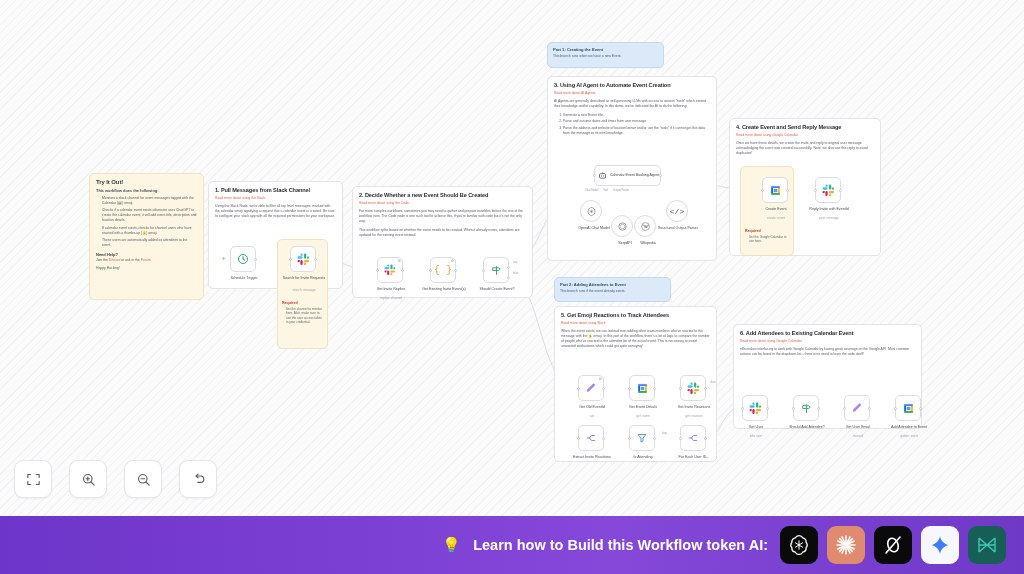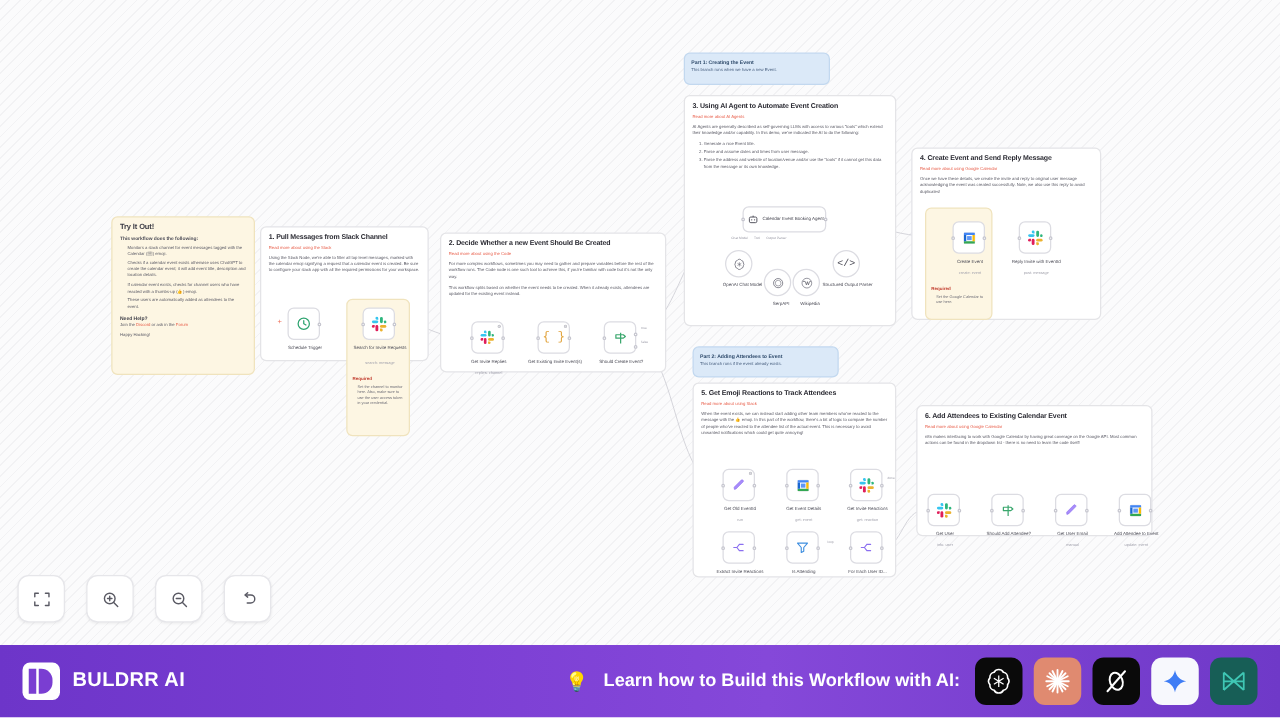--- a/index.html
+++ b/index.html
@@ -526,27 +526,23 @@
       <svg viewBox="0 0 24 24">
         <path d="M9 7H15a4.5 4.5 0 0 1 0 9h-4" stroke-linecap="round" stroke-linejoin="round"></path>
         <path d="M11.5 4.5L8.5 7l3 2.5" stroke-linecap="round" stroke-linejoin="round"></path>
       </svg>
     </div>
   </div>
 
 </div>
 
 <div id="bottombar">
-  <div id="brand">
-    <div class="brand-mark"></div>
-    <span id="brand-name">BULDRR AI</span>
-  </div>
   <div id="cta">
     <span class="bulb">💡</span>
-    <span id="cta-text">Learn how to Build this Workflow with AI:</span>
+    <span id="cta-text">Learn how to Build this Workflow token AI:</span>
     <div class="ai-icons">
 
       <div class="ai-icon" style="background:#0a0a0a;">
         <svg viewBox="0 0 24 24">
           <path d="M12 2.6c1.6 0 3 .9 3.7 2.2a4.2 4.2 0 0 1 3.4 4.5 4.2 4.2 0 0 1 0 5.4 4.2 4.2 0 0 1-3.4 4.5A4.2 4.2 0 0 1 12 21.4a4.2 4.2 0 0 1-3.7-2.2 4.2 4.2 0 0 1-3.4-4.5 4.2 4.2 0 0 1 0-5.4 4.2 4.2 0 0 1 3.4-4.5A4.2 4.2 0 0 1 12 2.6z" fill="none" stroke="#ffffff" stroke-width="1.3"></path>
           <path d="M12 7.4v9.2M8.1 9.6l7.8 4.8M15.9 9.6l-7.8 4.8" stroke="#ffffff" stroke-width="1"></path>
         </svg>
       </div>
 
       <div class="ai-icon" style="background:#e08a70;">

